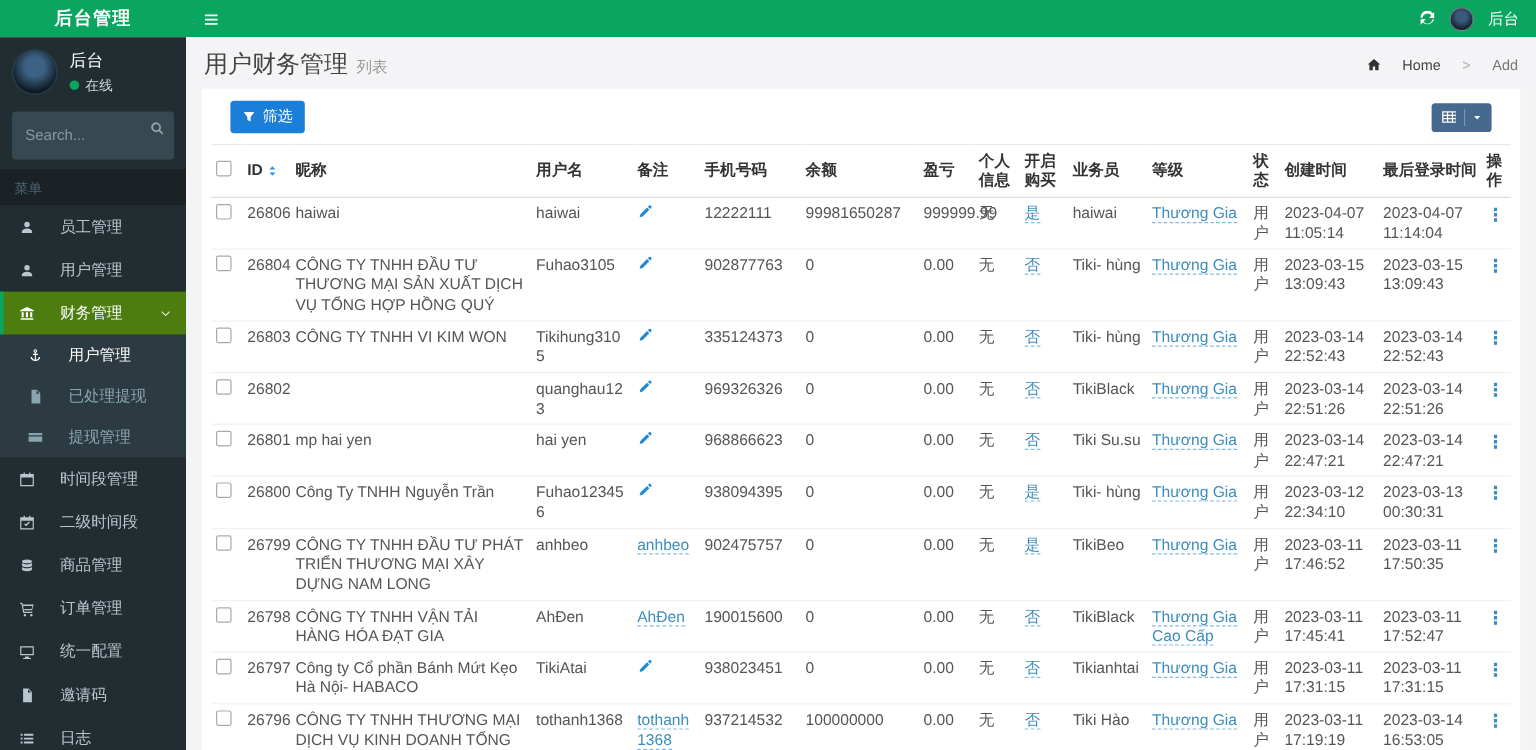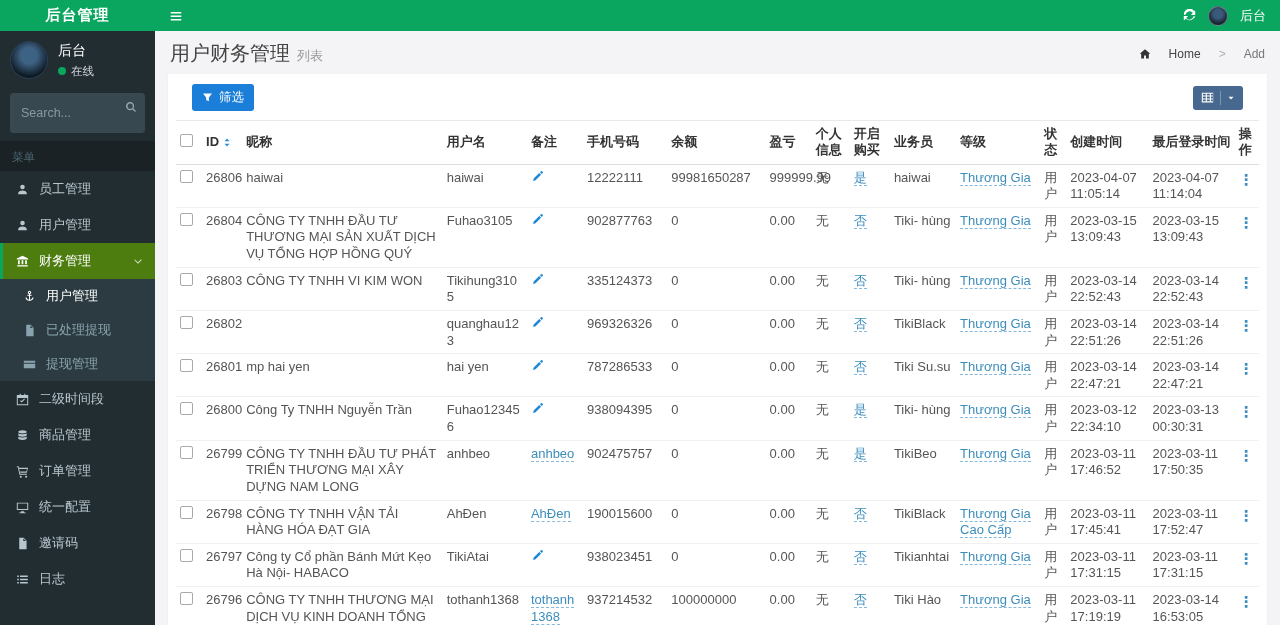--- a/index.html
+++ b/index.html
@@ -34,21 +34,21 @@
      border:1px solid #2a3f52; }
   .user-name{ color:#fff; font-size:14px; margin-bottom:4px; }
   .user-status{ color:#d2d6de; font-size:11.5px; display:flex; align-items:center; gap:5px; }
   .dot{ width:8px; height:8px; border-radius:50%; background:var(--green); display:inline-block; }
   .side-search{ margin:2px 10px 8px; position:relative; }
   .side-search input{ width:100%; height:40px; background:#374850; border:1px solid #374850; border-radius:3px;
      color:#ccc; font-size:12.5px; padding:0 30px 0 10px; outline:none; font-family:inherit; }
   .side-search input::placeholder{ color:#8a98a0; }
   .search-btn{ position:absolute; right:7px; top:7px; color:#93a1a8; font-size:14px; cursor:pointer; }
   .menu-label{ color:#4b646f; font-size:11.5px; padding:9px 12px 6px; background:#1a2226; }
-  .nav-item{ display:flex; align-items:center; gap:9px; padding:9px 12px; color:var(--side-text);
+  .nav-item{ display:flex; align-items:center; gap:20px; padding:9px 12px; color:var(--side-text);
      font-size:13px; cursor:pointer; border-left:3px solid transparent; }
   .nav-item .nav-icon{ font-size:13px; width:15px; flex:0 0 15px; }
   .nav-item.active{ color:#fff; background:#4d7c0f; border-left-color:var(--green); }
   .nav-chevron{ margin-left:auto; font-size:10px; opacity:.85; }
   .submenu{ background:var(--sidebar-sub); }
   .submenu .nav-item{ padding:8px 10px 8px 22px; color:#8aa4af; border-left:none; }
   .submenu .nav-item.active{ color:#fff; background:var(--sidebar-sub); }
 
   
   .main{ position:absolute; top:31px; left:155px; right:0; bottom:0; background:#f4f4f6;
@@ -179,20 +179,28 @@
             <span class="nav-label">已处理提现</span>
           </div>
           <div class="nav-item">
             <span class="icon nav-icon">
               <svg viewBox="0 0 16 16" fill="currentColor">
                 <path d="M1 3.5h14v2.3H1zm0 3.6h14v5.4H1z"></path>
               </svg>
             </span>
             <span class="nav-label">提现管理</span>
           </div>
+        </div>
+        <div class="nav-item">
+          <span class="icon nav-icon">
+            <svg viewBox="0 0 16 16" fill="currentColor">
+              <path d="M4.5 1h1.3v1.5h4.4V1h1.3v1.5H15V15H1V2.5h3.5zM2.2 6v7.8h11.6V6z"></path>
+            </svg>
+          </span>
+          <span class="nav-label">时间段管理</span>
         </div>
         <div class="nav-item">
           <span class="icon nav-icon">
             <svg viewBox="0 0 16 16" fill="currentColor">
               <path d="M4.5 1h1.3v1.5h4.4V1h1.3v1.5H15V15H1V2.5h3.5zM2.2 6v7.8h11.6V6zM5 9.7l2 2 4-3.9-.9-.9L7 9.8 5.9 8.8z"></path>
             </svg>
           </span>
           <span class="nav-label">二级时间段</span>
         </div>
         <div class="nav-item">
@@ -422,21 +430,21 @@
             <tr>
               <td><span class="cb"></span></td>
               <td class="num">26801</td>
               <td>mp hai yen</td>
               <td>hai yen</td>
               <td><span class="icon pencil">
                   <svg viewBox="0 0 16 16" fill="currentColor">
                     <path d="M11.9 1.8a1.6 1.6 0 0 1 2.3 2.3l-.9.9-2.3-2.3zM10.1 3.6l2.3 2.3-6.8 6.8-3.1.8.8-3.1z"></path>
                   </svg>
                 </span></td>
-              <td class="num">787286533</td>
+              <td class="num">968866623</td>
               <td class="num">0</td>
               <td class="num">0.00</td>
               <td>无</td>
               <td><span class="link-dashed">否</span></td>
               <td>Tiki Su.su</td>
               <td><span class="link-dashed">Thương Gia</span></td>
               <td>用户</td>
               <td>2023-03-14 22:47:21</td>
               <td>2023-03-14 22:47:21</td>
               <td><span class="dots">⋮</span></td>

